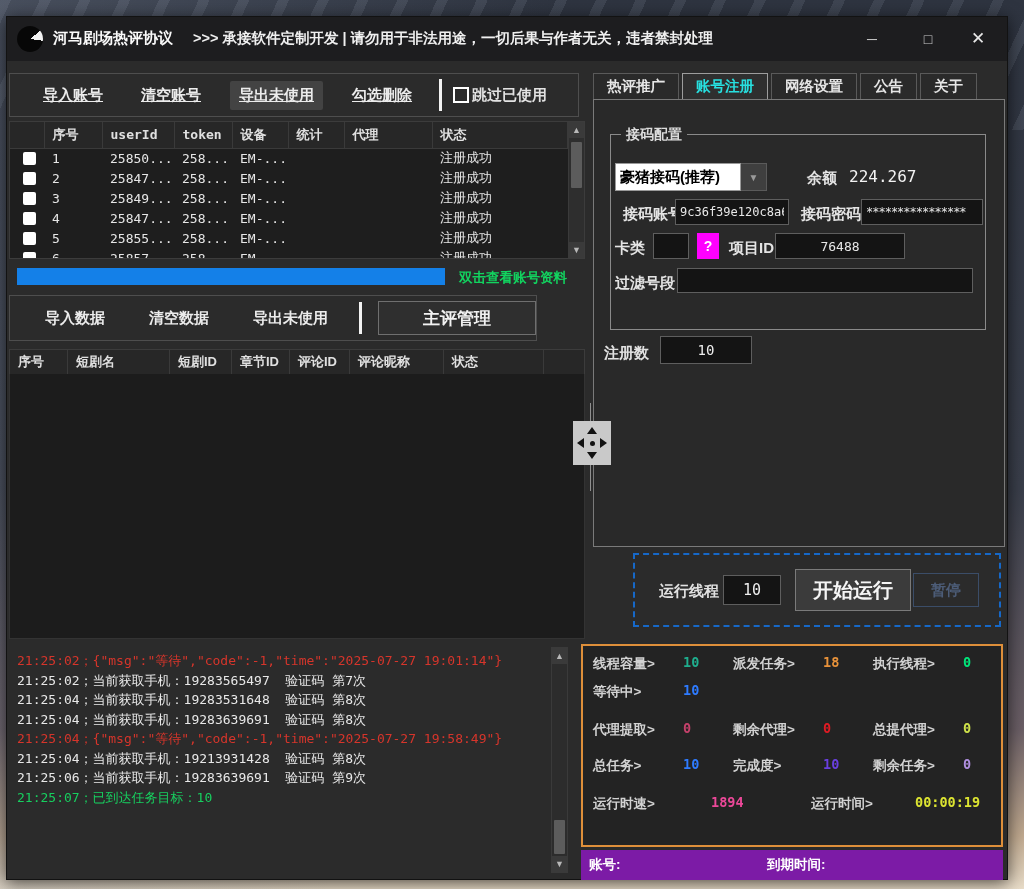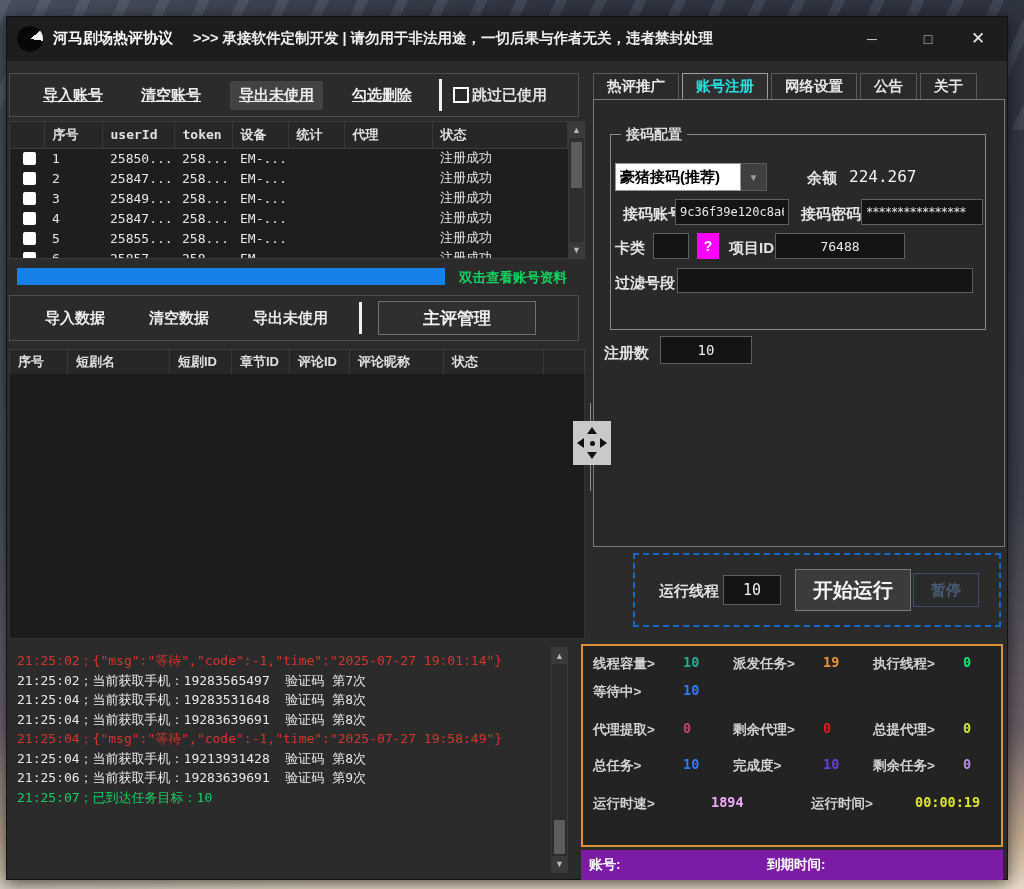--- a/index.html
+++ b/index.html
@@ -46,21 +46,21 @@
   .mono{font-family:"DejaVu Sans Mono",monospace;}
   .row-check{width:13px;height:13px;background:#fff;border-radius:2px;margin-left:5px;}
   .scroll-v{position:absolute;right:0;top:0;width:16px;height:100%;background:#2e2e2e;border-left:1px solid #3a3a3a;}
   .scroll-arrow{position:absolute;left:0;width:15px;height:16px;color:#b8b8b8;font-size:9px;line-height:16px;text-align:center;background:#3a3a3a;}
   .sa-up{top:0;} .sa-down{bottom:0;}
   .scroll-thumb{position:absolute;left:2px;width:11px;background:#5c5c5c;border-radius:1px;}
 
   .progress{position:absolute;left:10px;top:251px;width:428px;height:17px;background:#1480e8;}
   .progress-hint{position:absolute;left:452px;top:252px;font-size:13.5px;font-weight:bold;color:#12d35f;cursor:pointer;}
 
-  .toolbar2{position:absolute;left:2px;top:278px;width:570px;height:46px;border:1px solid #4e4e4e;display:flex;align-items:center;}
+  .toolbar2{position:absolute;left:2px;top:278px;width:528px;height:46px;border:1px solid #4e4e4e;display:flex;align-items:center;}
   .toolbar2 .tb-btn{margin-left:26px;}
   .toolbar2 .tb-divider{margin-left:22px;}
   .manage-btn{margin-left:16px;width:158px;height:34px;background:#2f2f2f;border:1px solid #6f6f6f;
     font-size:17px;font-weight:bold;display:flex;align-items:center;justify-content:center;cursor:pointer;color:#f2f2f2;}
 
   .table2head{position:absolute;left:2px;top:332px;width:576px;height:26px;background:#272727;border:1px solid #3c3c3c;
     display:flex;align-items:center;font-size:13px;font-weight:bold;color:#e0e0e0;}
   .t2col{padding-left:8px;border-right:1px solid #3a3a3a;height:100%;display:flex;align-items:center;overflow:hidden;white-space:nowrap;}
   .table2body{position:absolute;left:2px;top:357px;width:576px;height:265px;background:#1c1c1c;border:1px solid #333;border-top:none;}
 
@@ -360,38 +360,38 @@
   <div class="run-box">
     <span class="run-label">运行线程</span>
     <input class="run-input" value="10" style="">
     <div class="start-btn">开始运行</div>
     <div class="pause-btn">暂停</div>
   </div>
 
   <div class="stats-panel" id="stats-panel">
       <div class="stat-row r1">
         <div class="stat-item"><span class="stat-label">线程容量&gt;</span><span class="stat-value" style="color: rgb(31, 174, 142);">10</span></div>
-        <div class="stat-item"><span class="stat-label">派发任务&gt;</span><span class="stat-value" style="color: rgb(232, 146, 58);">19</span></div>
+        <div class="stat-item"><span class="stat-label">派发任务&gt;</span><span class="stat-value" style="color: rgb(232, 146, 58);">18</span></div>
         <div class="stat-item"><span class="stat-label">执行线程&gt;</span><span class="stat-value" style="color: rgb(0, 230, 122);">0</span></div>
       </div>
       <div class="stat-row r2">
         <div class="stat-item"><span class="stat-label">等待中&gt;</span><span class="stat-value" style="color: rgb(46, 123, 255);">10</span></div>
       </div>
       <div class="stat-row r3">
         <div class="stat-item"><span class="stat-label">代理提取&gt;</span><span class="stat-value" style="color: rgb(197, 65, 107);">0</span></div>
         <div class="stat-item"><span class="stat-label">剩余代理&gt;</span><span class="stat-value" style="color: rgb(224, 27, 36);">0</span></div>
         <div class="stat-item"><span class="stat-label">总提代理&gt;</span><span class="stat-value" style="color: rgb(207, 226, 74);">0</span></div>
       </div>
       <div class="stat-row r4">
         <div class="stat-item"><span class="stat-label">总任务&gt;</span><span class="stat-value" style="color: rgb(46, 123, 255);">10</span></div>
         <div class="stat-item"><span class="stat-label">完成度&gt;</span><span class="stat-value" style="color: rgb(106, 63, 224);">10</span></div>
         <div class="stat-item"><span class="stat-label">剩余任务&gt;</span><span class="stat-value" style="color: rgb(176, 143, 224);">0</span></div>
       </div>
       <div class="stat-row r5">
-        <div class="stat-item"><span class="stat-label">运行时速&gt;</span><span class="stat-value" style="color: #f0abfc;">1894</span></div>
+        <div class="stat-item"><span class="stat-label">运行时速&gt;</span><span class="stat-value" style="color: #ec4899;">1894</span></div>
         <div class="stat-item"><span class="stat-label">运行时间&gt;</span><span class="stat-value" style="color: rgb(220, 228, 49);">00:00:19</span></div>
       </div>
     </div>
 
   <div class="footer-bar">
     <span class="footer-account">账号:</span>
     <span class="footer-expire">到期时间:</span>
   </div>
 
 </div>

